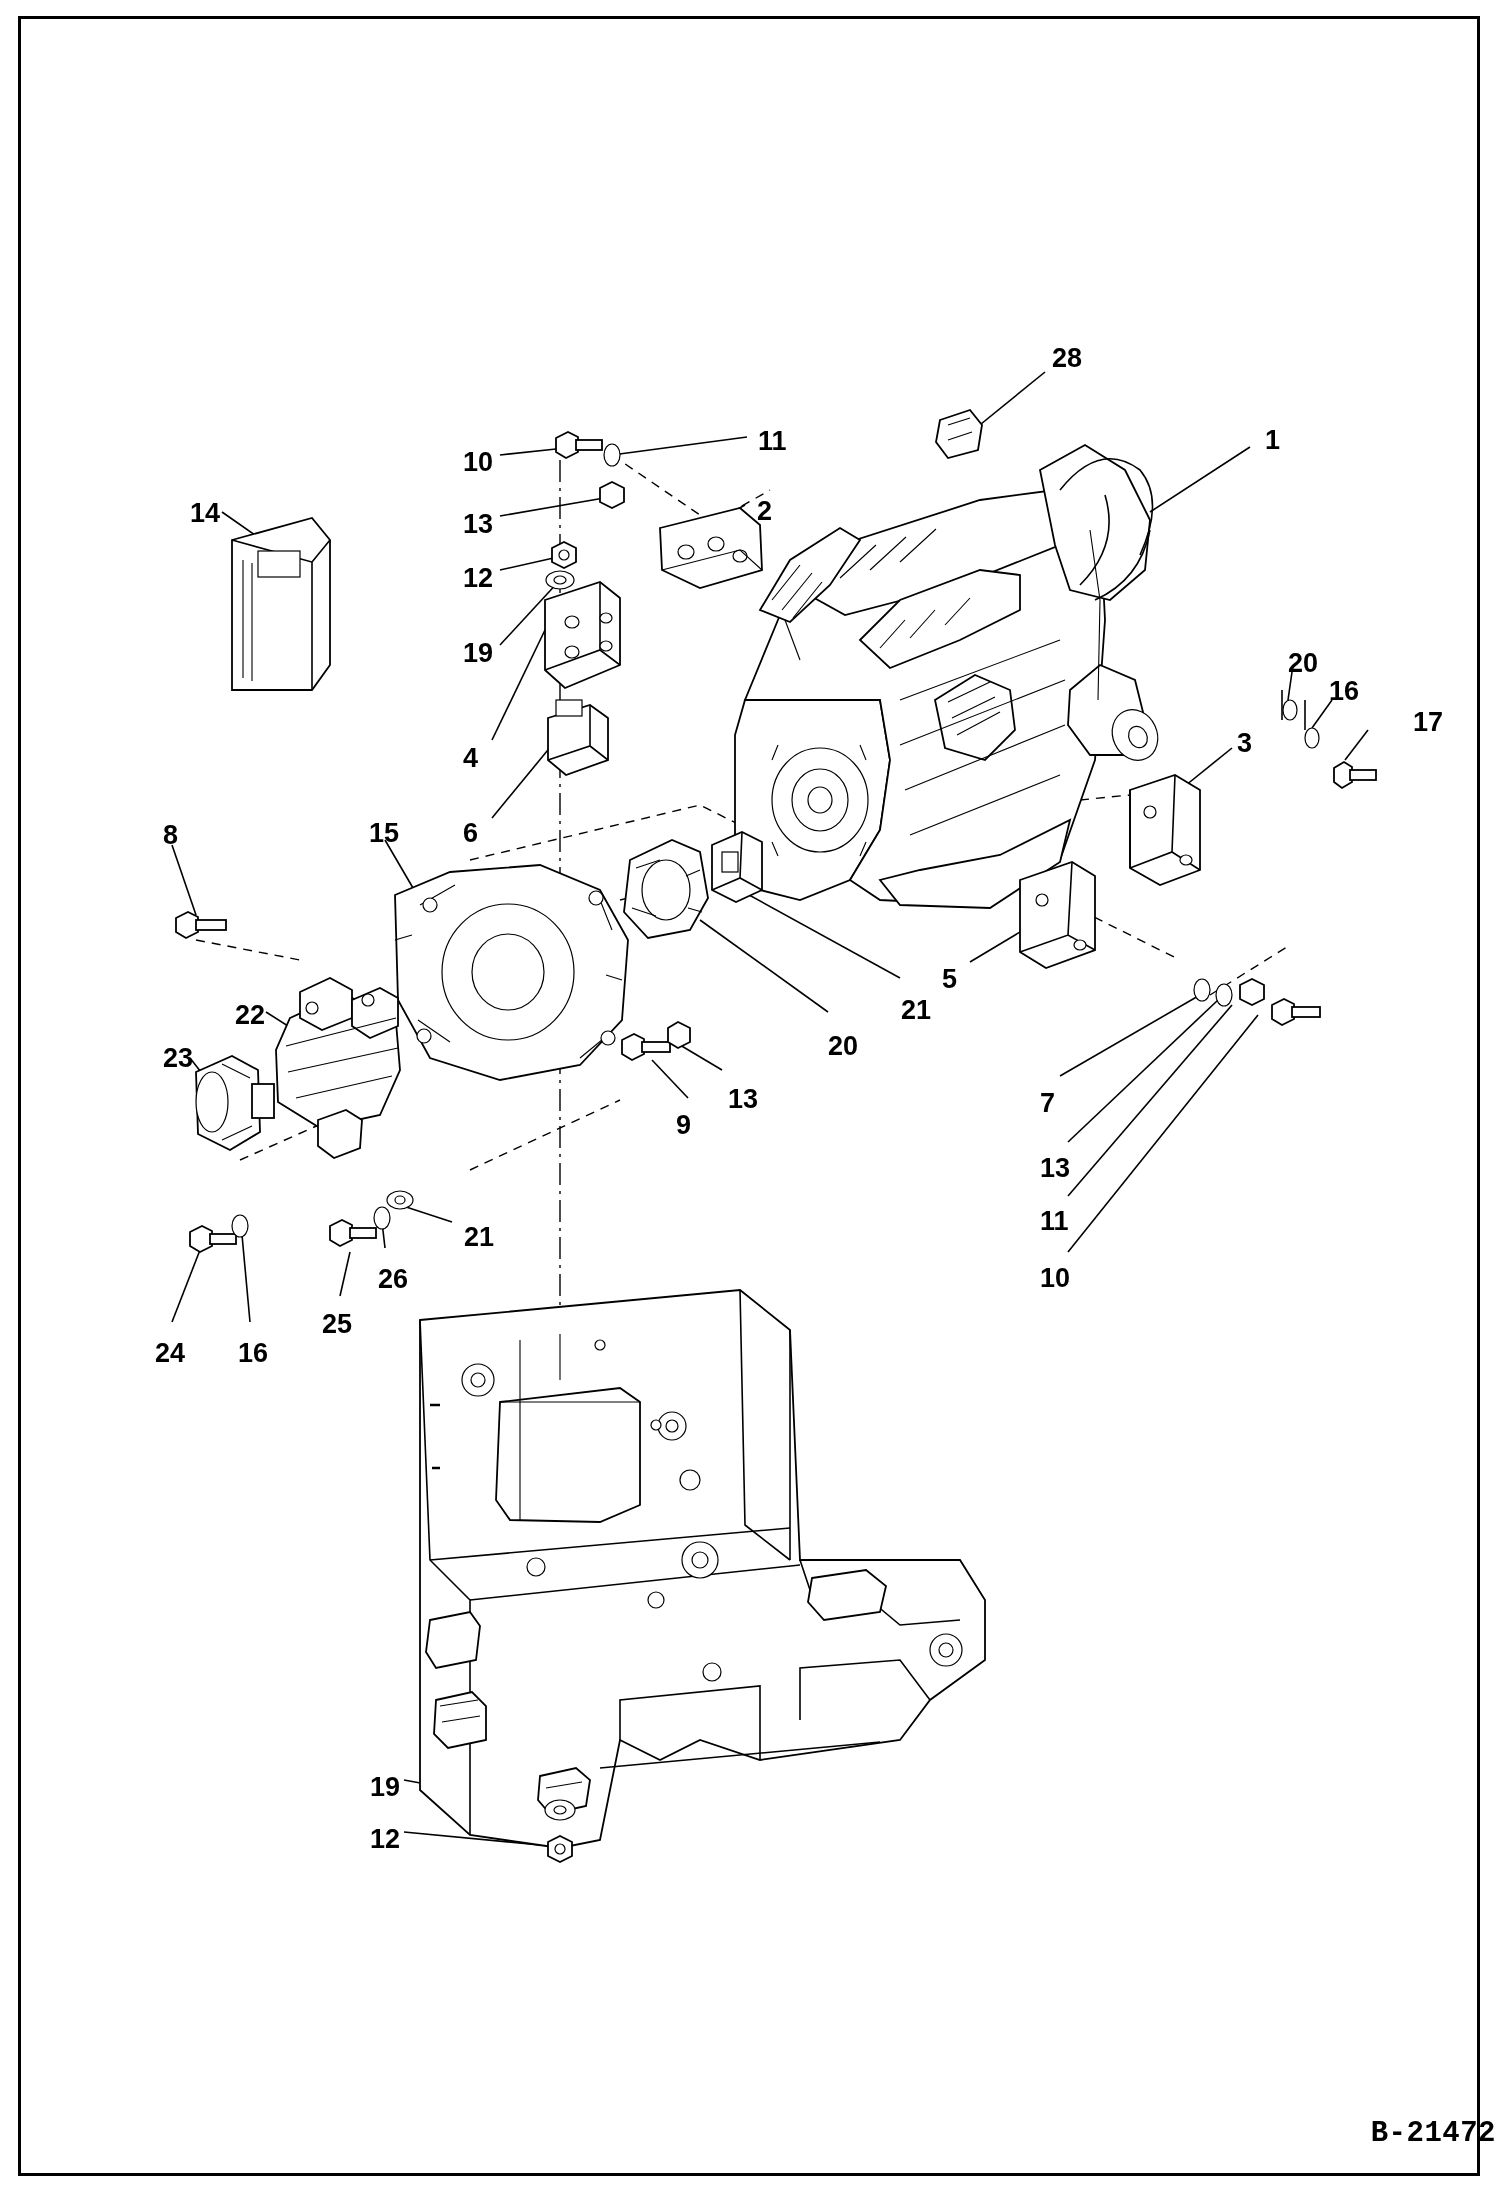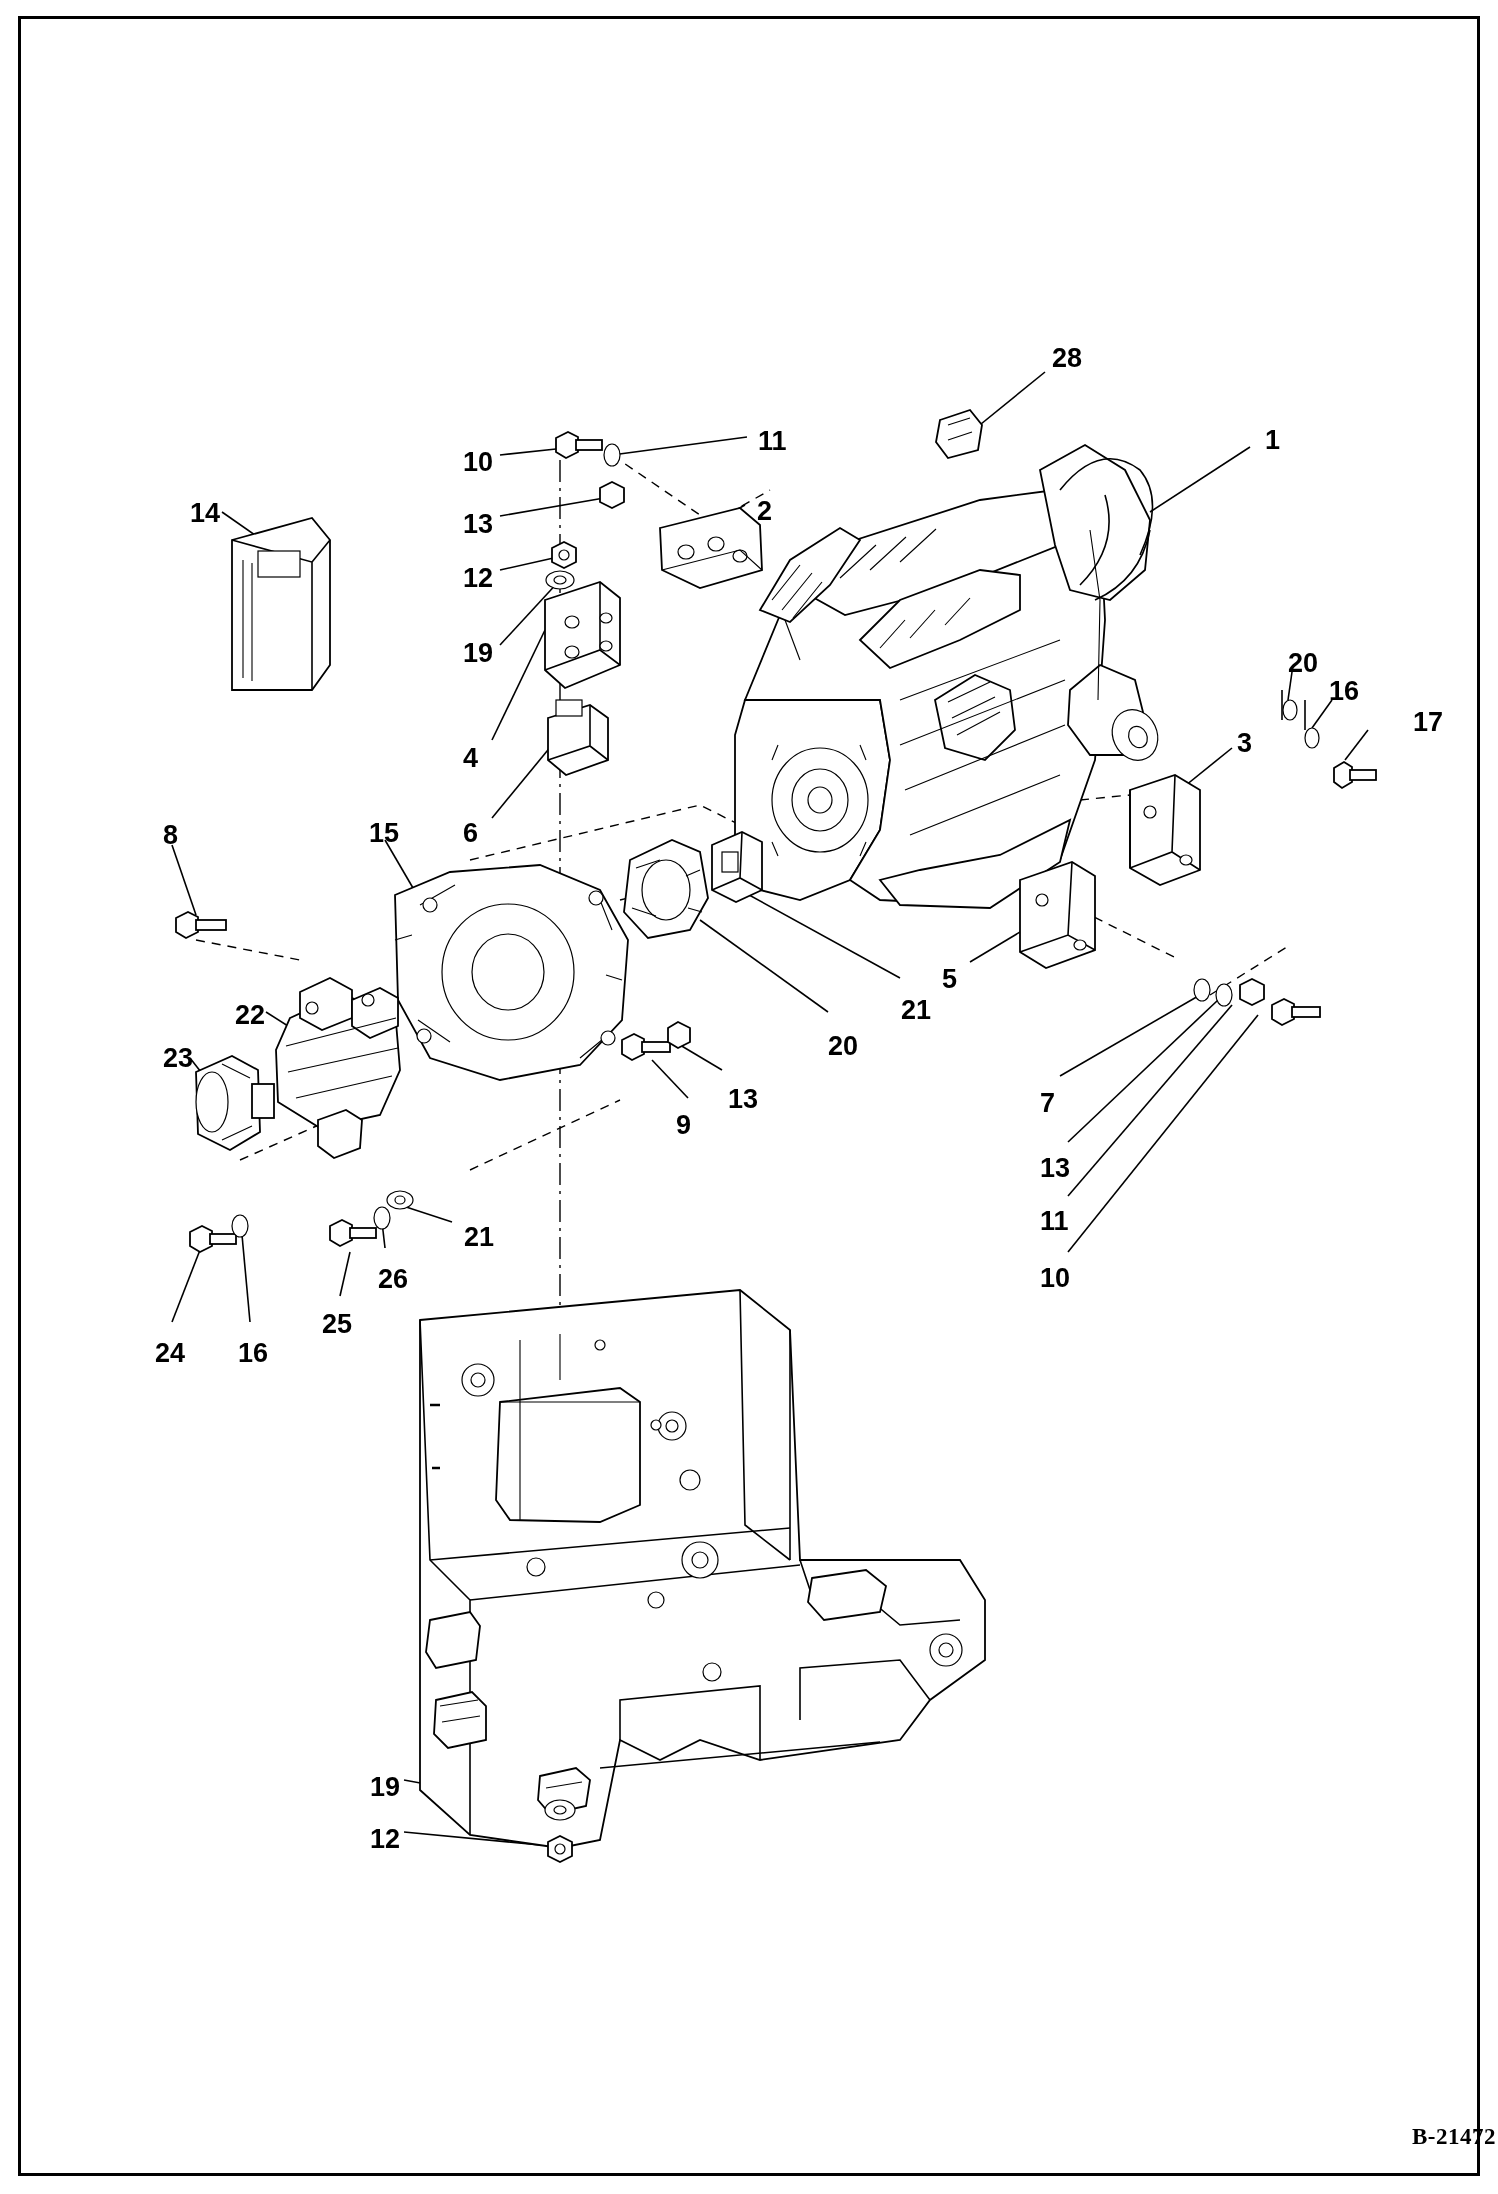--- a/index.html
+++ b/index.html
@@ -40,22 +40,22 @@
     font-size: 27px;
     font-weight: bold;
     color: #000000;
     line-height: 1;
     white-space: nowrap;
   }
   .figcode {
     position: absolute;
     right: 46px;
     bottom: 44px;
-    font-family: Liberation Serif, serif;
-    font-size: 23px;
+    font-family: Liberation Mono, monospace;
+    font-size: 29px;
     font-weight: bold;
     letter-spacing: 0.5px;
     color: #000000;
   }
 </style>
 </head>
 <body>
 
 <div id="page">
 

